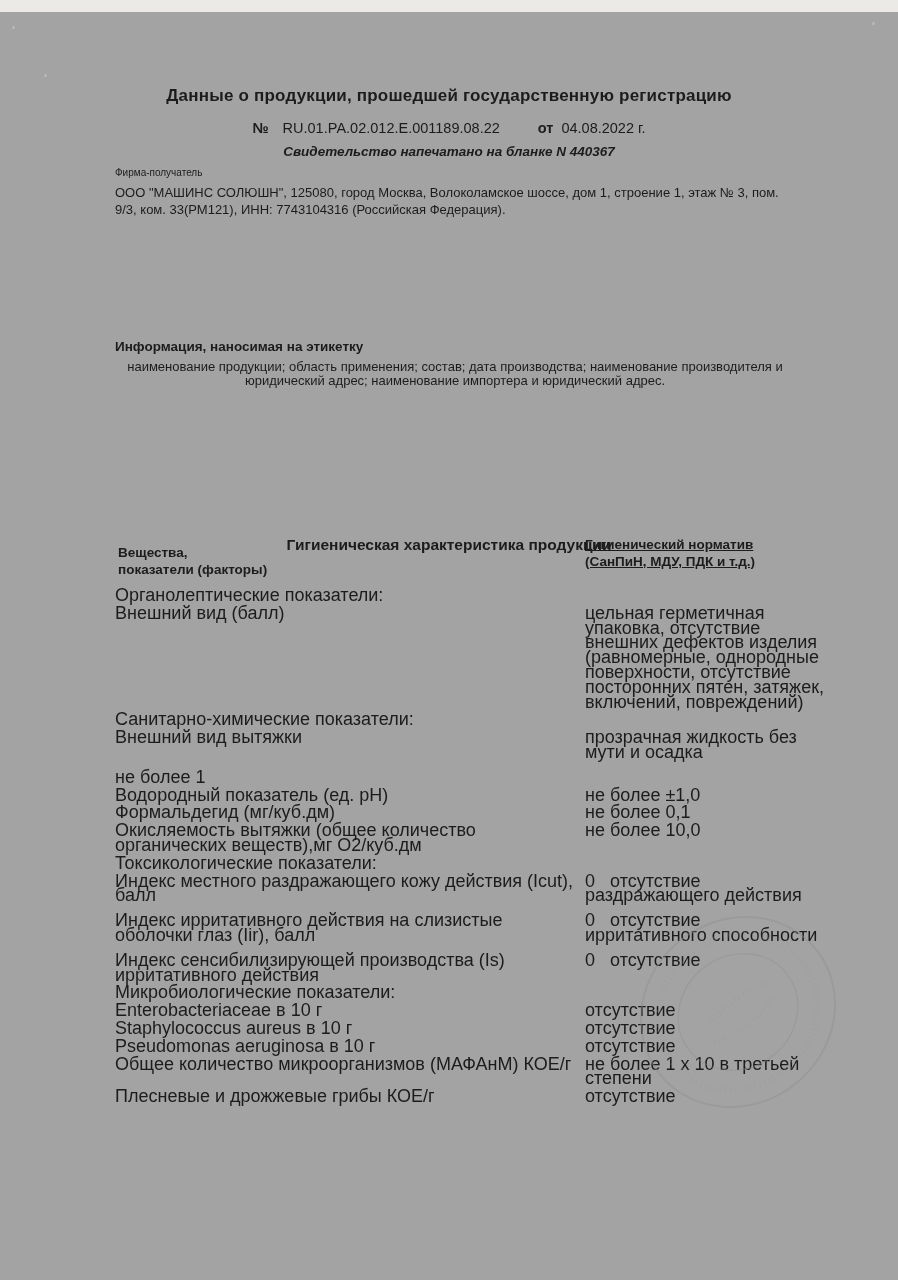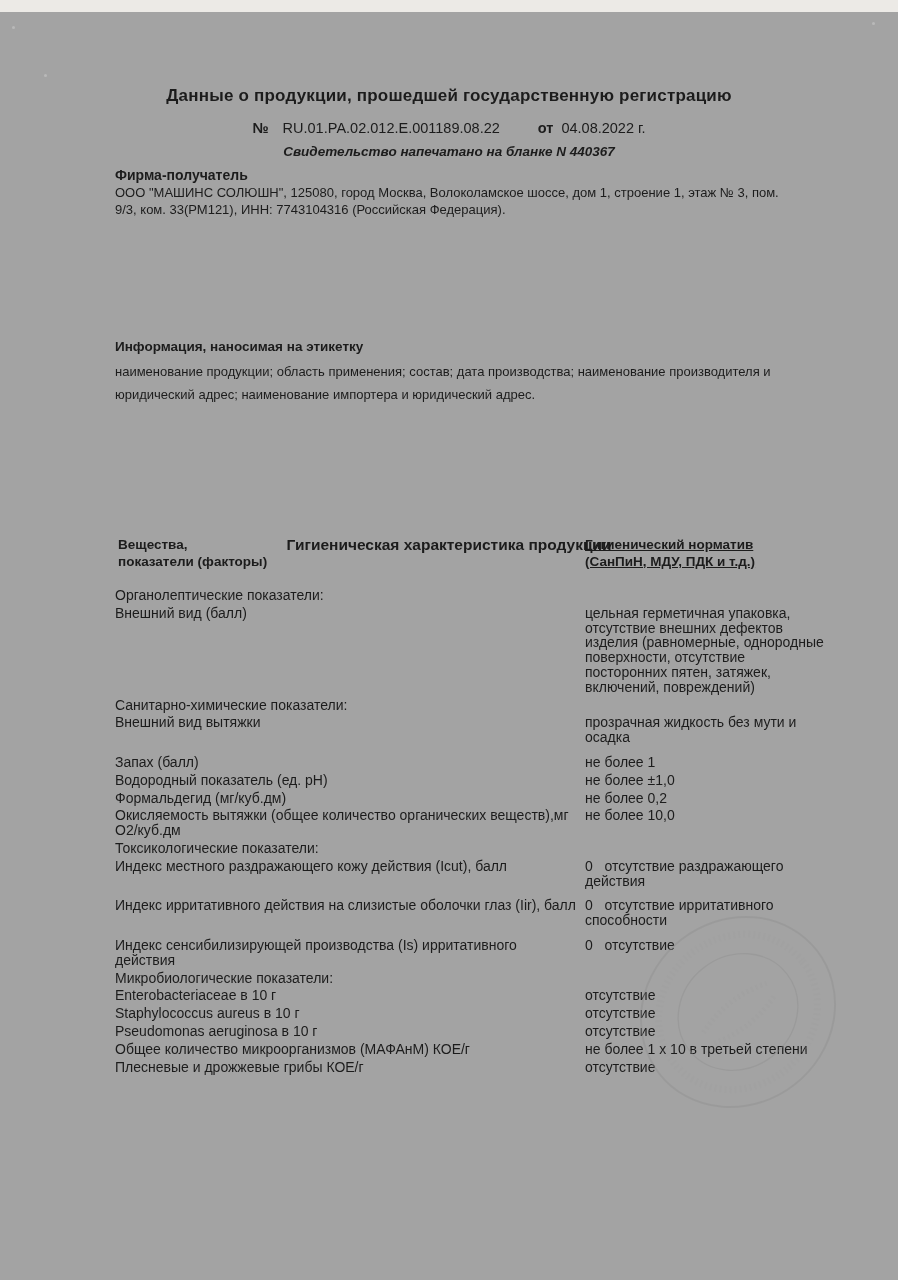--- a/index.html
+++ b/index.html
@@ -23,47 +23,47 @@
     font-size:14.5px;
   }
   .reg-line .num-label { font-weight:bold; margin-right:14px; }
   .reg-line .date-label { font-weight:bold; margin-left:38px; margin-right:8px; }
   .blank-note {
     position:absolute; top:132px; left:0; width:100%;
     text-align:center; font-weight:bold; font-size:13.5px;font-style:italic;
   }
   .recipient-label {
     position:absolute; top:155px; left:115px;
-    font-weight:bold; font-size:14px;
+    font-weight:normal; font-size:10px;
   }
   .recipient-text {
     position:absolute; top:173px; left:115px; width:668px;
     font-size:13px; line-height:16.5px;
   }
   .info-title {
     position:absolute; top:327px; left:115px;
     font-weight:bold; font-size:13.5px;
   }
   .info-text {
     position:absolute; top:348px; left:115px; width:680px;
-    font-size:13px; line-height:23px;
+    font-size:13px; line-height:14px;text-align:center;
   }
   .hyg-title {
     position:absolute; top:524px; left:0; width:100%;
     text-align:center; font-weight:bold; font-size:15.5px;
   }
   .hyg-headers {
     position:absolute; top:524px; left:0; width:898px; height:42px;
     font-weight:bold; font-size:13.5px; line-height:17px;
   }
-  .hyg-headers .left-h { position:absolute; left:118px; top:0; }
+  .hyg-headers .left-h { position:absolute; left:118px; top:8px; }
   .hyg-headers .right-h { position:absolute; left:585px; top:0;text-decoration:underline; }
   .hyg-rows {
     position:absolute; top:576px; left:115px; width:775px;
-    font-size:14px; line-height:14.8px;
+    font-size:18px; line-height:14.8px;
   }
   .hyg-row { display:flex; margin-bottom:3px; }
   .hyg-row .cell-left { width:470px; padding-right:6px; box-sizing:border-box; }
   .hyg-row .cell-right { width:240px; white-space:pre-wrap; }
   .hyg-row:nth-child(5),
   .hyg-row:nth-child(11),
   .hyg-row:nth-child(12) { margin-top:10px; }
   .stamp {
     position:absolute; left:628px; top:895px; width:220px; height:210px;
     transform:rotate(-38deg);
@@ -118,30 +118,29 @@
       </div>
       <div class="hyg-row">
         <div class="cell-left">Санитарно-химические показатели:</div>
         <div class="cell-right"></div>
       </div>
       <div class="hyg-row">
         <div class="cell-left">Внешний вид вытяжки</div>
         <div class="cell-right">прозрачная жидкость без мути и осадка</div>
       </div>
       <div class="hyg-row">
-        <div class="cell-left">Запах (балл)</div>
         <div class="cell-right">не более 1</div>
       </div>
       <div class="hyg-row">
         <div class="cell-left">Водородный показатель  (ед. pH)</div>
         <div class="cell-right">не более ±1,0</div>
       </div>
       <div class="hyg-row">
         <div class="cell-left">Формальдегид (мг/куб.дм)</div>
-        <div class="cell-right">не более 0,2</div>
+        <div class="cell-right">не более 0,1</div>
       </div>
       <div class="hyg-row">
         <div class="cell-left">Окисляемость вытяжки (общее количество органических веществ),мг О2/куб.дм</div>
         <div class="cell-right">не более 10,0</div>
       </div>
       <div class="hyg-row">
         <div class="cell-left">Токсикологические показатели:</div>
         <div class="cell-right"></div>
       </div>
       <div class="hyg-row">

